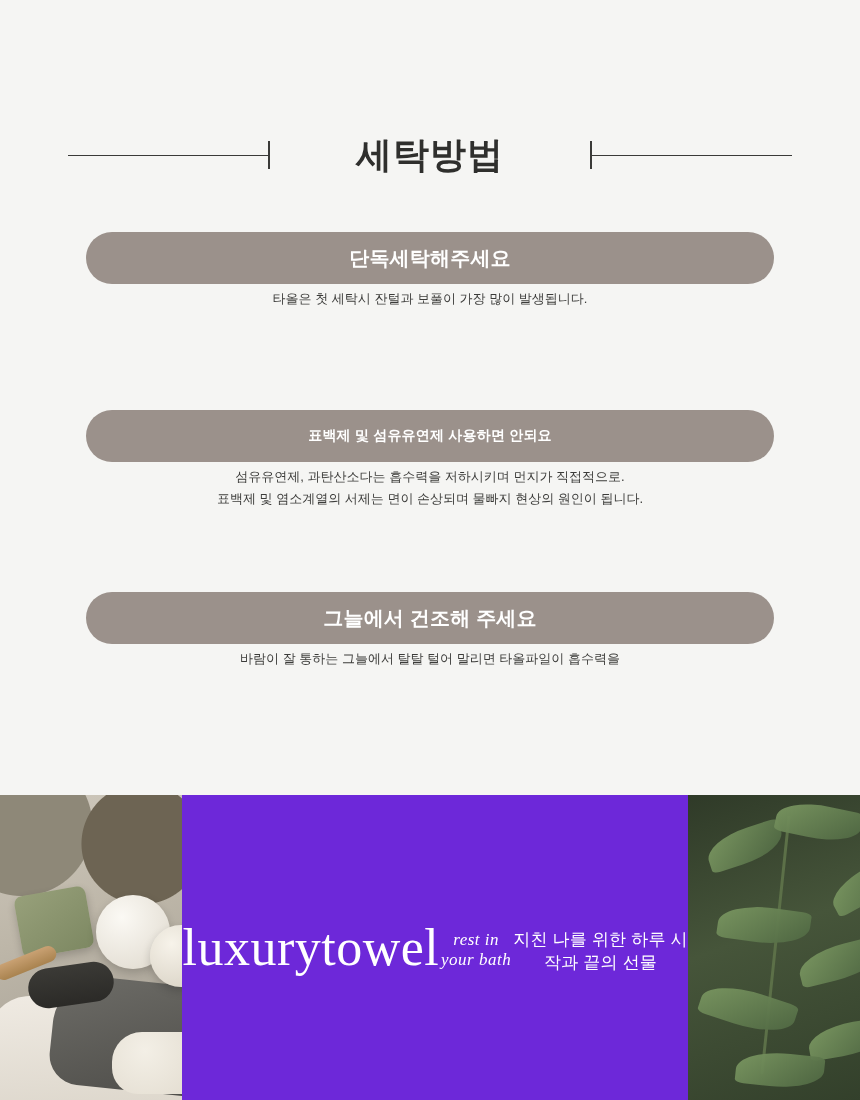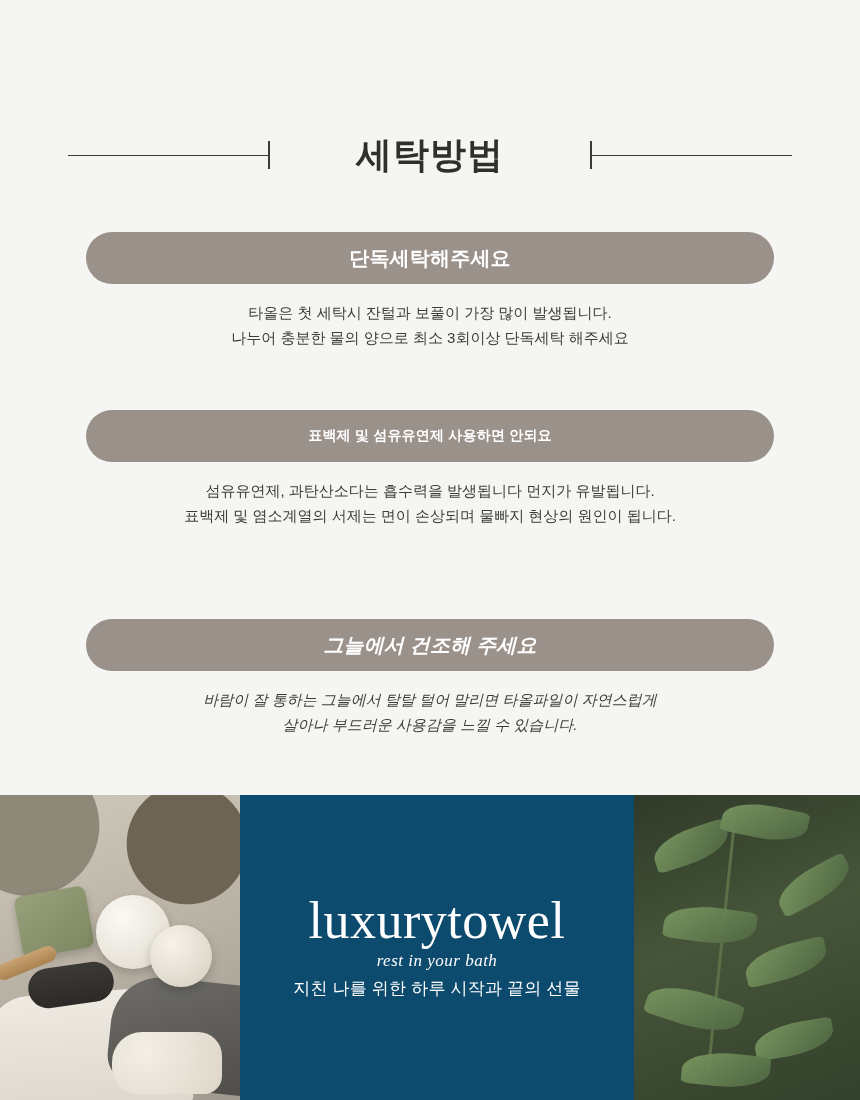--- a/index.html
+++ b/index.html
@@ -70,31 +70,31 @@
     background: #9b918b;
     color: #ffffff;
     font-size: 20px;
     font-weight: bold;
     display: flex;
     align-items: center;
     justify-content: center;
     letter-spacing: 0.2px;
   }
   .body-lines {
-    margin-top: 16px;
+    margin-top: 4px;
     text-align: center;
     color: #3c3c3a;
-    font-size: 15px;
+    font-size: 13px;
     line-height: 1.68;
   }
   .body-lines .ln { display: block; white-space: nowrap; }
 
   #sec-0 { top: 232px; }
   #sec-1 { top: 410px; }
-  #sec-2 { top: 619px; font-style: italic; }
+  #sec-2 { top: 592px; }
 
   #sec-1 .pill { font-size: 14px; }
 
   
   .footer {
     position: absolute;
     left: 0;
     top: 795px;
     width: 860px;
     height: 305px;
@@ -106,23 +106,23 @@
     position: relative;
     overflow: hidden;
     background: #b9b2a8;
   }
   .footer-img.right {
     width: 226px;
     background: #4b5b43;
   }
   .footer-center {
     flex: 1 1 auto;
-    background: #0c4a6e;
+    background: #6d28d9;
     display: flex;
-    flex-direction: column;
+    flex-direction: row;
     align-items: center;
     justify-content: center;
     color: #ffffff;
     text-align: center;
   }
   .brand {
     font-family: "Liberation Serif", serif;
     font-size: 52px;
     letter-spacing: 0.5px;
     line-height: 1;
@@ -253,37 +253,35 @@
     <div class="title-text">세탁방법</div>
     <div class="gap-sm"></div>
     <div class="tick tick-right"></div>
     <div class="rule rule-right"></div>
   </div>
 
   <div class="section" id="sec-0">
     <div class="pill">단독세탁해주세요</div>
     <div class="body-lines">
       <span class="ln">타올은 첫 세탁시 잔털과 보풀이 가장 많이 발생됩니다.</span>
-      <span class="ln">나누어  충분한  물의 양으로 최소 3회이상 단독세탁 해주세요</span>
     </div>
   </div>
 
   <div class="section" id="sec-1">
     <div class="pill">표백제 및 섬유유연제 사용하면 안되요</div>
     <div class="body-lines">
-      <span class="ln">섬유유연제, 과탄산소다는 흡수력을 발생됩니다 먼지가 유발됩니다.</span>
+      <span class="ln">섬유유연제, 과탄산소다는 흡수력을 저하시키며 먼지가 직접적으로.</span>
       <span class="ln">표백제 및 염소계열의 서제는 면이 손상되며 물빠지 현상의 원인이 됩니다.</span>
     </div>
   </div>
 
   <div class="section" id="sec-2">
     <div class="pill">그늘에서 건조해 주세요</div>
     <div class="body-lines">
-      <span class="ln">바람이 잘 통하는 그늘에서 탈탈 털어 말리면  타올파일이 자연스럽게</span>
-      <span class="ln">살아나 부드러운 사용감을 느낄 수 있습니다.</span>
+      <span class="ln">바람이 잘 통하는 그늘에서 탈탈 털어 말리면  타올파일이 흡수력을</span>
     </div>
   </div>
 
   <div class="footer">
 
     <div class="footer-img">
       <div class="ph-bg"></div>
       <div class="ph-towel"></div>
       <div class="ph-dark-cloth"></div>
       <div class="ph-sponge"></div>

